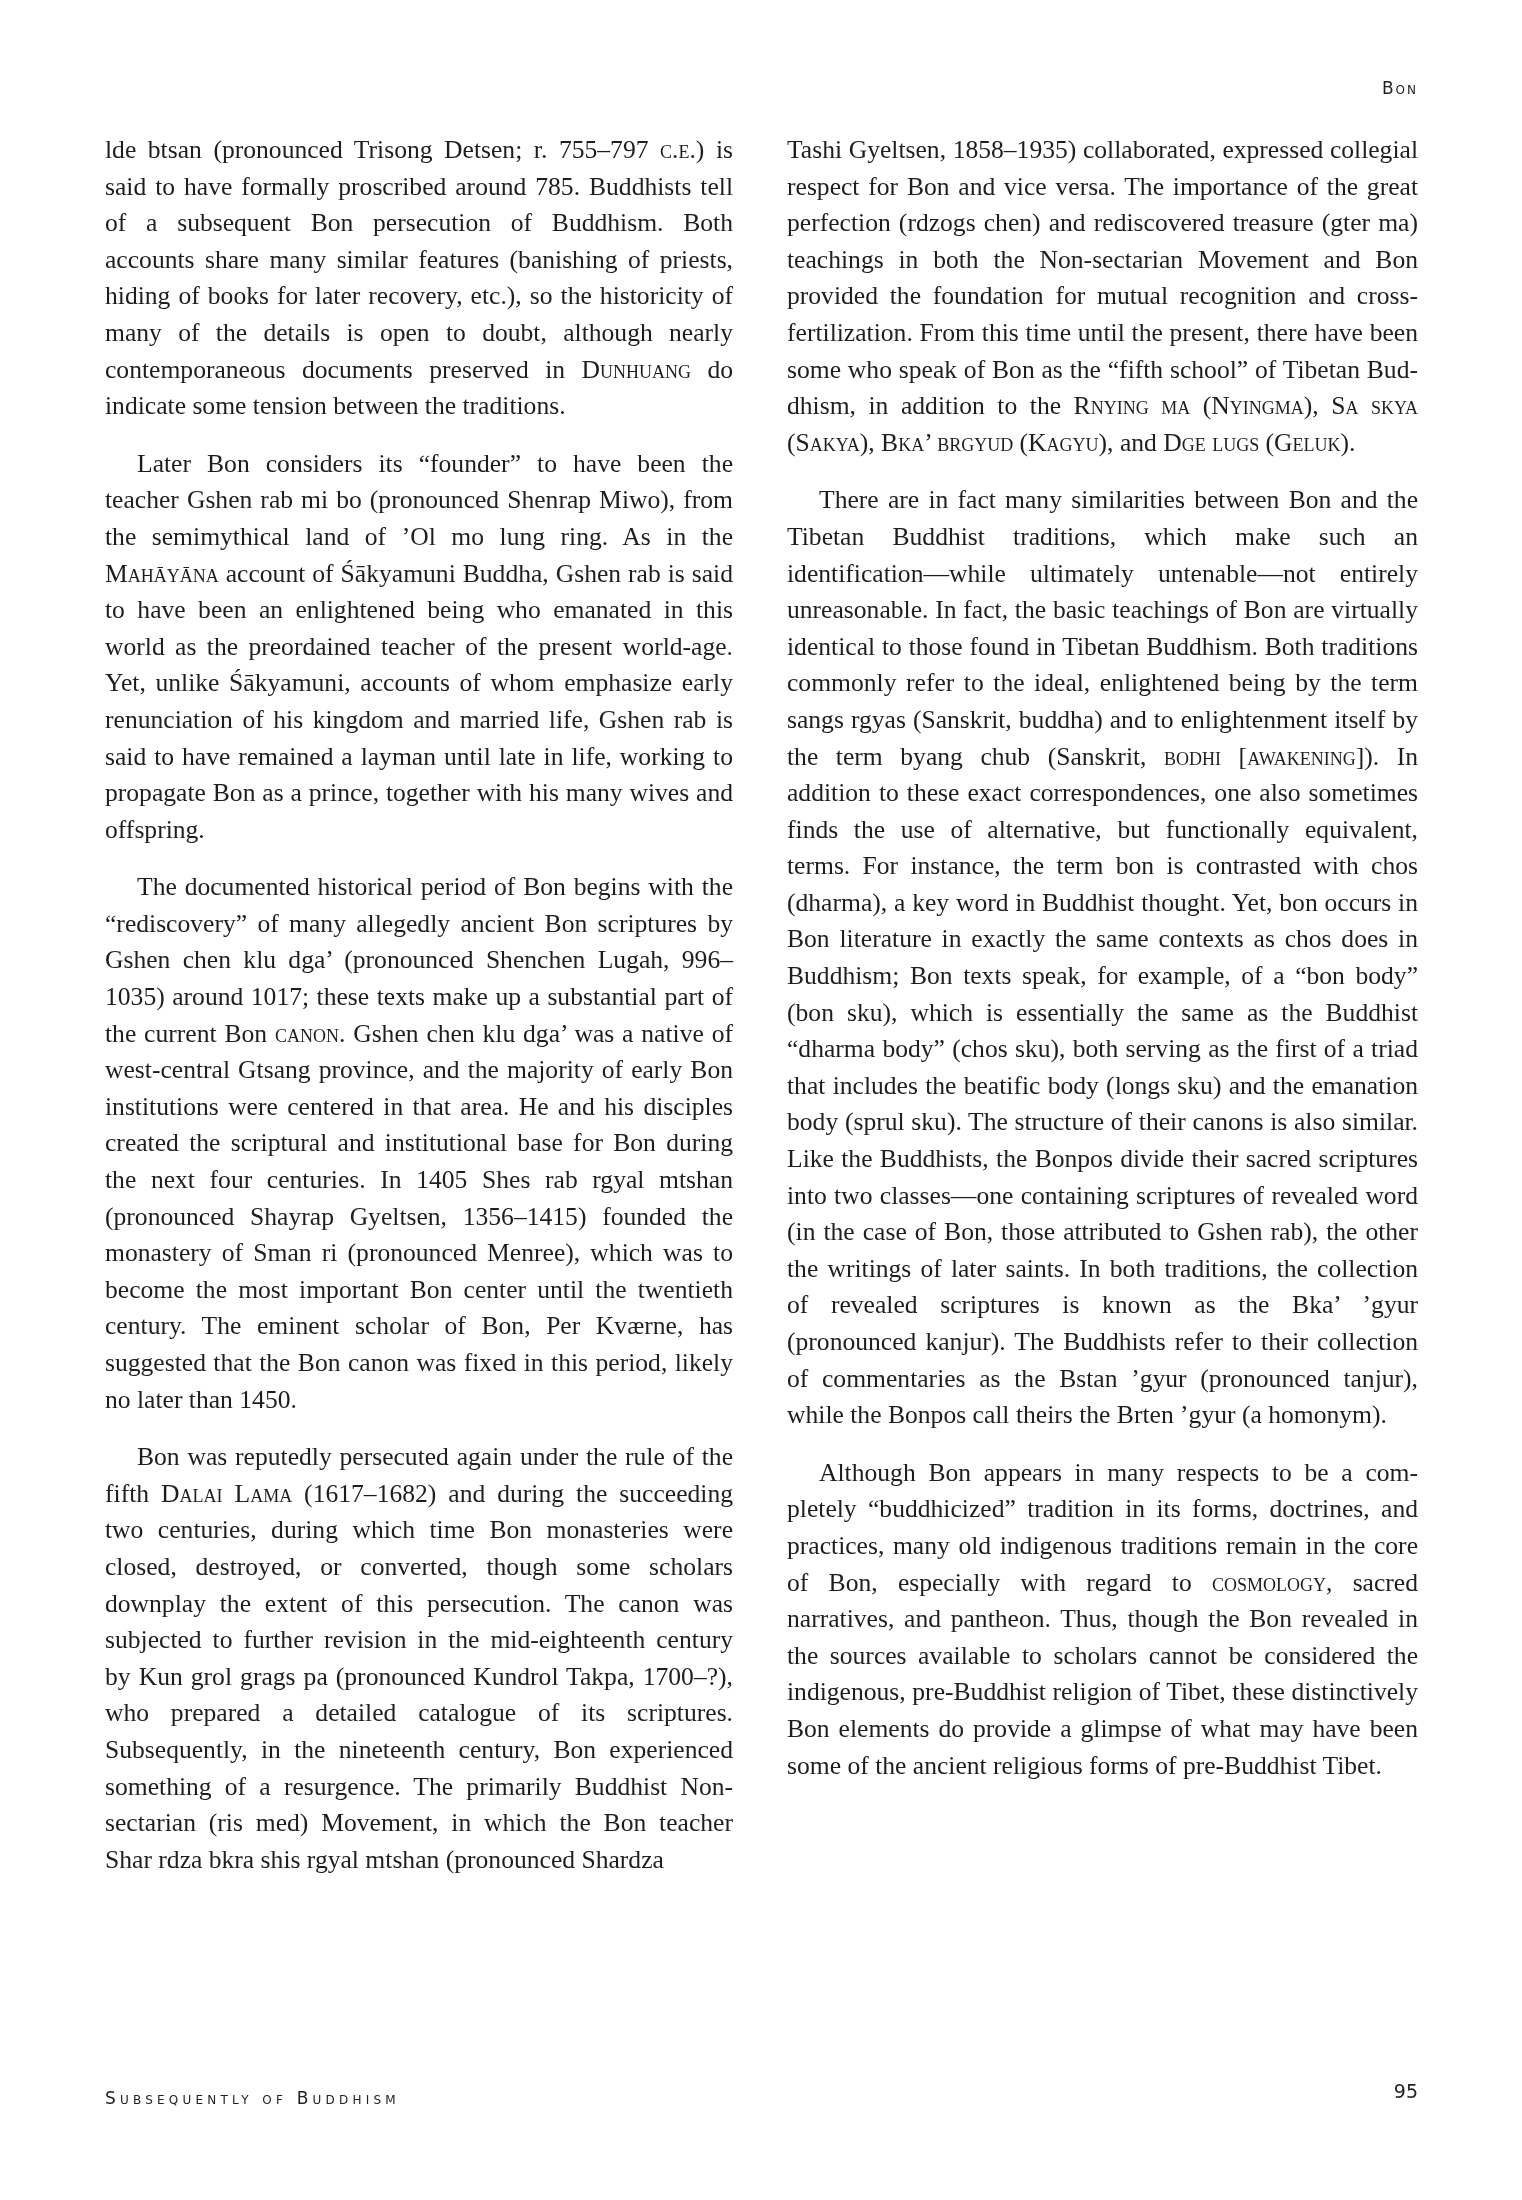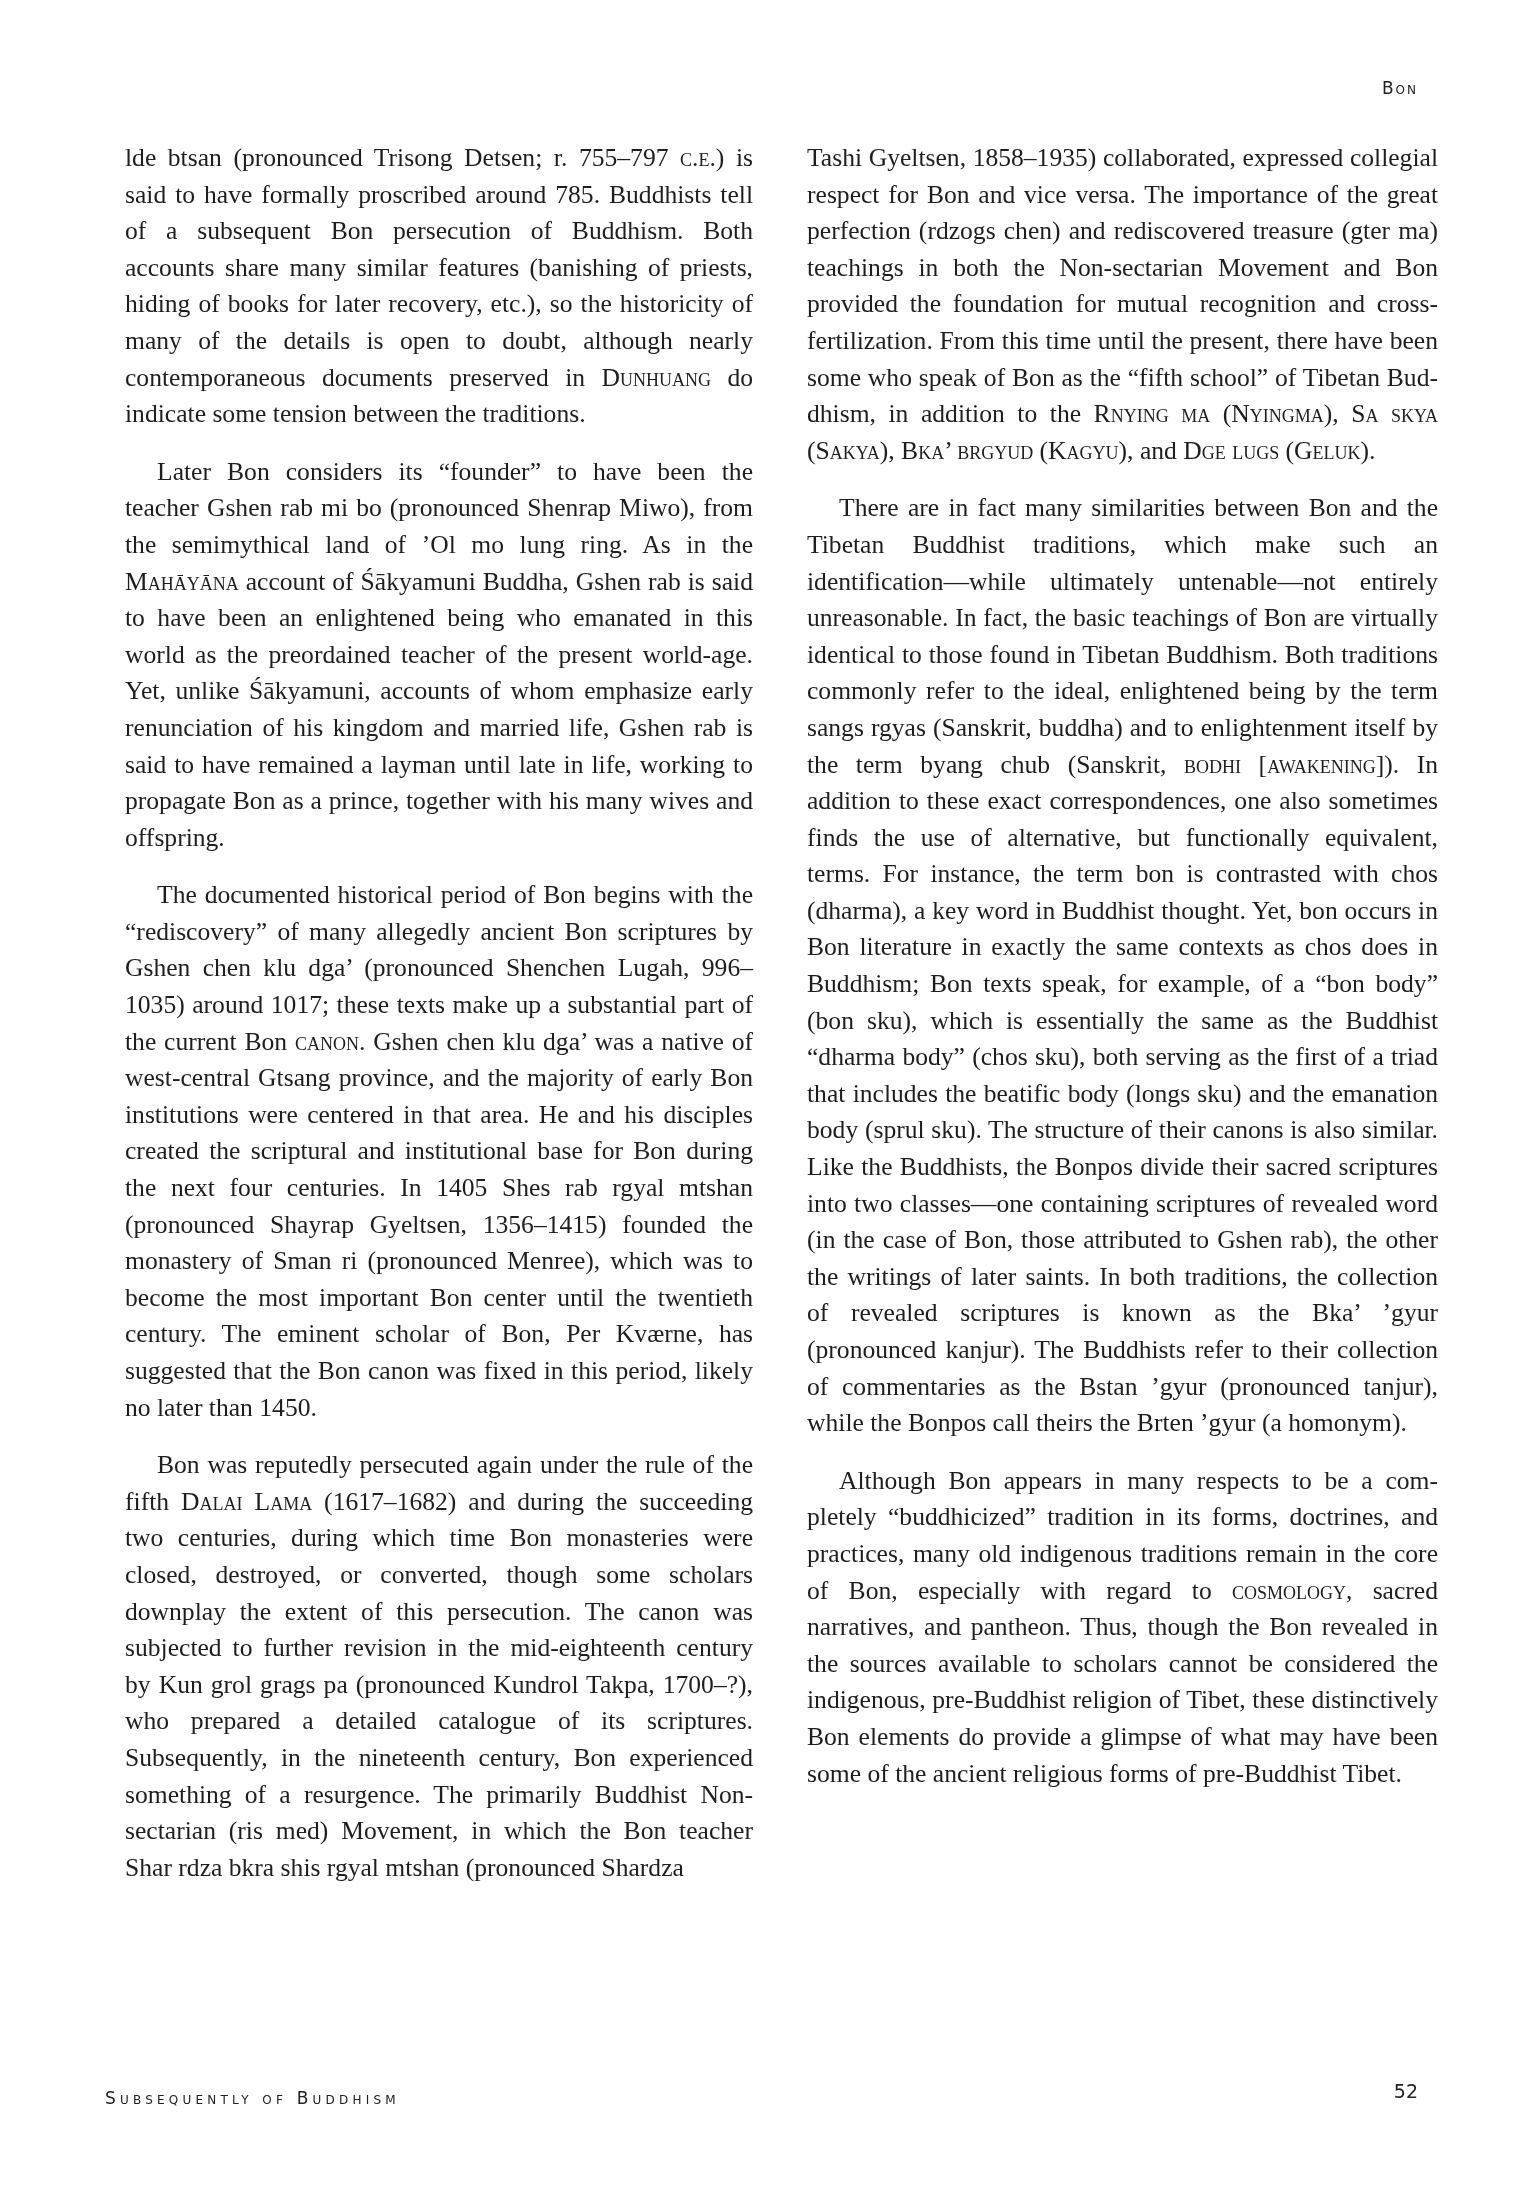--- a/index.html
+++ b/index.html
@@ -3,23 +3,23 @@
 <meta charset="utf-8">
 <style>
   html, body { margin: 0; padding: 0; background: #ffffff; }
   body { width: 1522px; height: 2200px; position: relative; overflow: hidden; color: #1e1e1e; }
   .running-head {
     position: absolute; top: 78px; right: 104px;
     font-family: "DejaVu Sans", sans-serif; font-size: 17px; letter-spacing: 2px;
     font-variant: small-caps; color: #222;
   }
   .column {
-    position: absolute; top: 140px;
+    position: absolute; top: 132px;
     font-family: "Liberation Serif", serif; font-size: 25.6px; line-height: 36.6px;
-    text-align: justify; hyphens: manual; color: #1e1e1e; margin-left: 20px;
+    text-align: justify; hyphens: manual; color: #1e1e1e;
   }
   .col-left { left: 105px; width: 628px; }
   .col-right { left: 787px; width: 631px; }
   .para { margin: 0 0 21px 0; text-indent: 32px; }
   .para.no-indent { text-indent: 0; }
   .para:last-child { margin-bottom: 0; }
   .it { }
   .sc { font-variant: small-caps; }
   .footer-title {
     position: absolute; top: 2088px; left: 105px;
@@ -42,13 +42,13 @@
     <p class="para"><span>The documented historical period of Bon begins with the “rediscovery” of many allegedly ancient Bon scriptures by Gshen chen klu dga’ (pronounced Shenchen Lugah, 996–1035) around 1017; these texts make up a substantial part of the current Bon </span><span class="sc">canon</span><span>. Gshen chen klu dga’ was a native of west-central Gtsang province, and the majority of early Bon insti­tutions were centered in that area. He and his disciples created the scriptural and institutional base for Bon during the next four centuries. In 1405 Shes rab rgyal mtshan (pronounced Shayrap Gyeltsen, 1356–1415) founded the monastery of Sman ri (pronounced Men­ree), which was to become the most important Bon center until the twentieth century. The eminent scholar of Bon, Per Kværne, has suggested that the Bon canon was fixed in this period, likely no later than 1450.</span></p>
     <p class="para"><span>Bon was reputedly persecuted again under the rule of the fifth </span><span class="sc">Dalai Lama</span><span> (1617–1682) and during the succeeding two centuries, during which time Bon monasteries were closed, destroyed, or converted, though some scholars downplay the extent of this per­secution. The canon was subjected to further revision in the mid-eighteenth century by Kun grol grags pa (pronounced Kundrol Takpa, 1700–?), who prepared a detailed catalogue of its scriptures. Subsequently, in the nineteenth century, Bon experienced something of a resurgence. The primarily Buddhist Non-sectarian (</span><span class="it">ris med</span><span>) Movement, in which the Bon teacher Shar rdza bkra shis rgyal mtshan (pronounced Shardza</span></p>
   </div>
 <div class="column col-right">
     <p class="para no-indent"><span>Tashi Gyeltsen, 1858–1935) collaborated, expressed collegial respect for Bon and vice versa. The impor­tance of the great perfection (</span><span class="it">rdzogs chen</span><span>) and redis­covered treasure (</span><span class="it">gter ma</span><span>) teachings in both the Non-sectarian Movement and Bon provided the foun­dation for mutual recognition and cross-fertilization. From this time until the present, there have been some who speak of Bon as the “fifth school” of Tibetan Bud­dhism, in addition to the </span><span class="sc">Rnying ma (Nyingma)</span><span>, </span><span class="sc">Sa skya (Sakya)</span><span>, </span><span class="sc">Bka’ brgyud (Kagyu)</span><span>, and </span><span class="sc">Dge lugs (Geluk)</span><span>.</span></p>
     <p class="para"><span>There are in fact many similarities between Bon and the Tibetan Buddhist traditions, which make such an identification—while ultimately untenable—not en­tirely unreasonable. In fact, the basic teachings of Bon are virtually identical to those found in Tibetan Bud­dhism. Both traditions commonly refer to the ideal, enlightened being by the term </span><span class="it">sangs rgyas</span><span> (Sanskrit, buddha) and to enlightenment itself by the term </span><span class="it">byang chub</span><span> (Sanskrit, </span><span class="sc">bodhi [awakening]</span><span>). In addition to these exact correspondences, one also sometimes finds the use of alternative, but functionally equivalent, terms. For instance, the term </span><span class="it">bon</span><span> is contrasted with </span><span class="it">chos</span><span> (dharma), a key word in Buddhist thought. Yet, </span><span class="it">bon</span><span> occurs in Bon literature in exactly the same con­texts as </span><span class="it">chos</span><span> does in Buddhism; Bon texts speak, for example, of a “bon body” (</span><span class="it">bon sku</span><span>), which is essen­tially the same as the Buddhist “dharma body” (</span><span class="it">chos sku</span><span>), both serving as the first of a triad that includes the beatific body (</span><span class="it">longs sku</span><span>) and the emanation body (</span><span class="it">sprul sku</span><span>). The structure of their canons is also simi­lar. Like the Buddhists, the Bonpos divide their sacred scriptures into two classes—one containing scriptures of revealed word (in the case of Bon, those attributed to Gshen rab), the other the writings of later saints. In both traditions, the collection of revealed scriptures is known as the </span><span class="it">Bka’ ’gyur</span><span> (pronounced </span><span class="it">kanjur</span><span>). The Buddhists refer to their collection of commentaries as the </span><span class="it">Bstan ’gyur</span><span> (pronounced </span><span class="it">tanjur</span><span>), while the Bonpos call theirs the </span><span class="it">Brten ’gyur</span><span> (a homonym).</span></p>
     <p class="para"><span>Although Bon appears in many respects to be a com­pletely “buddhicized” tradition in its forms, doctrines, and practices, many old indigenous traditions remain in the core of Bon, especially with regard to </span><span class="sc">cosmology</span><span>, sacred narratives, and pantheon. Thus, though the Bon revealed in the sources available to scholars can­not be considered the indigenous, pre-Buddhist reli­gion of Tibet, these distinctively Bon elements do provide a glimpse of what may have been some of the ancient religious forms of pre-Buddhist Tibet.</span></p>
   </div>
 
 <div class="footer-title">Subsequently of Buddhism</div>
-<div class="page-number">52</div>
+<div class="page-number">95</div>
 
 </body></html>

